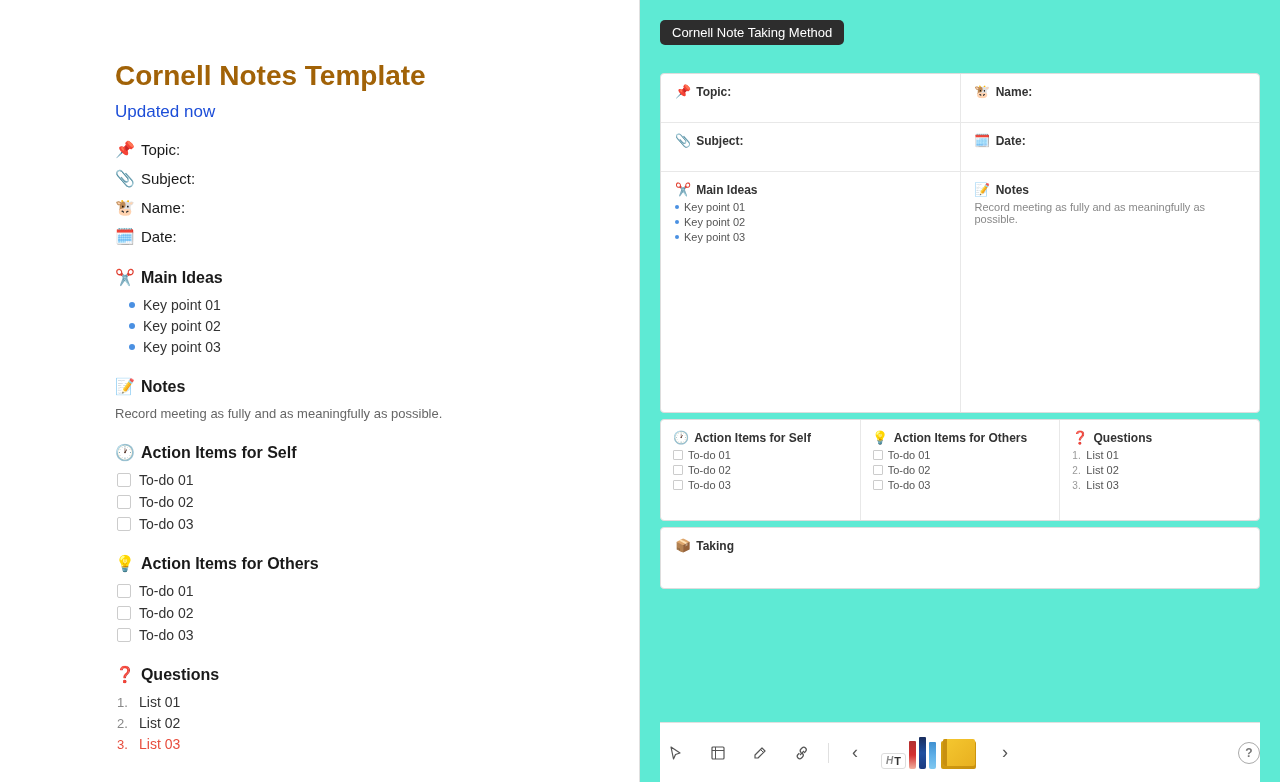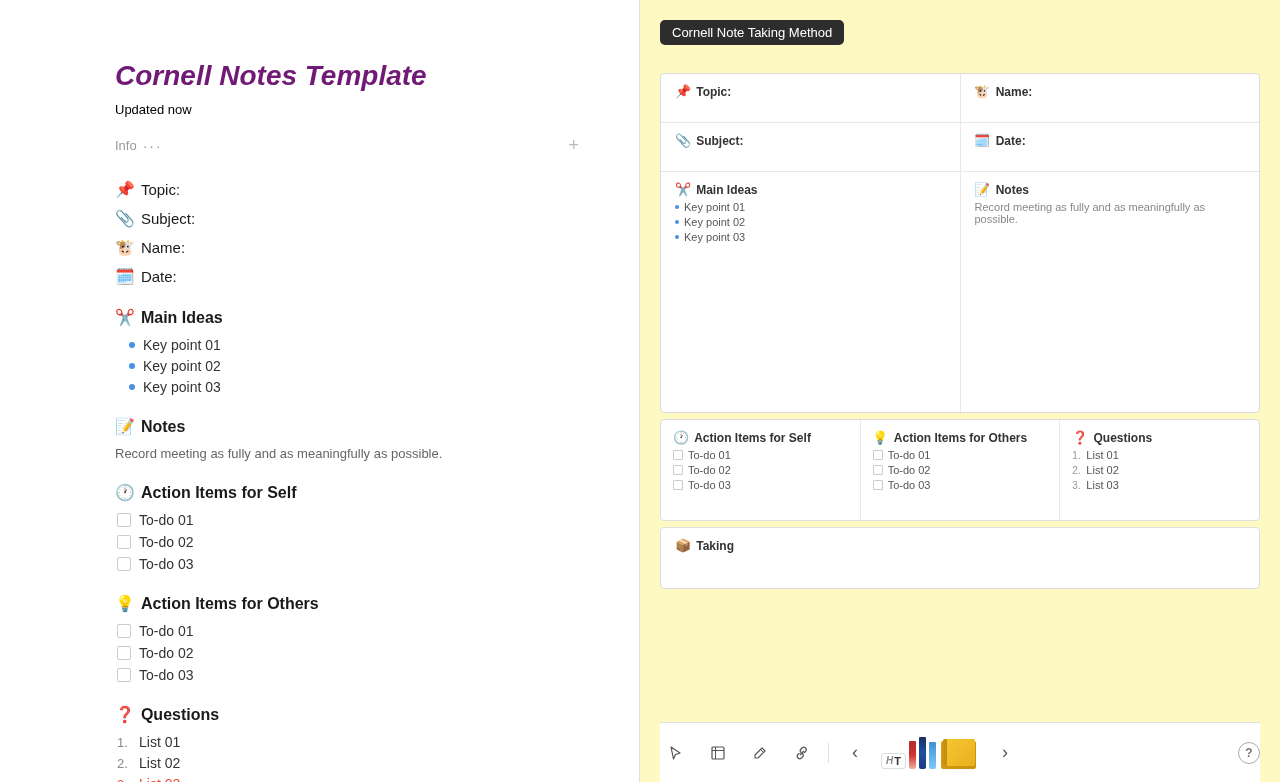--- a/index.html
+++ b/index.html
@@ -18,28 +18,27 @@
       background: #fff;
       border-right: 1px solid #e0e0e0;
       overflow-y: auto;
       padding: 60px 60px 40px 115px;
       flex-shrink: 0;
     }
 
     .page-title {
       font-size: 28px;
       font-weight: 700;
-      color: #701a75;
+      color: #a16207;
       margin-bottom: 10px;
-      font-style: italic;
     }
 
     .updated-label {
-      font-size: 13px;
-      color: #000000;
+      font-size: 17px;
+      color: #1d4ed8;
       margin-bottom: 18px;
     }
 
     .info-row {
       display: flex;
       align-items: center;
       gap: 6px;
       margin-bottom: 24px;
       font-size: 13px;
       color: #999;
@@ -143,21 +142,21 @@
 
     .num-label {
       font-size: 13px;
       color: #888;
       min-width: 14px;
     }
 
     
     .right-panel {
       width: 640px;
-      background: #fef9c3;
+      background: #5eead4;
       overflow-y: auto;
       padding: 20px 20px 0 20px;
       display: flex;
       flex-direction: column;
     }
 
     .tooltip-label {
       display: inline-block;
       background: #2d2d2d;
       color: #fff;
@@ -388,26 +387,20 @@
       padding-bottom: 10px;
     }
   </style>
 </head>
 <body>
 
 <div class="left-panel">
   <h1 class="page-title">Cornell Notes Template</h1>
   <div class="updated-label">Updated now</div>
 
-  <div class="info-row">
-    <span>Info</span>
-    <span style="cursor:pointer; letter-spacing:2px; font-size:14px;">···</span>
-    <span style="flex:1"></span>
-    <span style="cursor:pointer; font-size:18px; color:#bbb;">+</span>
-  </div>
 
   <div class="section-field">
     <span class="emoji">📌</span>
     <span>Topic:</span>
   </div>
   <div class="section-field">
     <span class="emoji">📎</span>
     <span>Subject:</span>
   </div>
   <div class="section-field">

